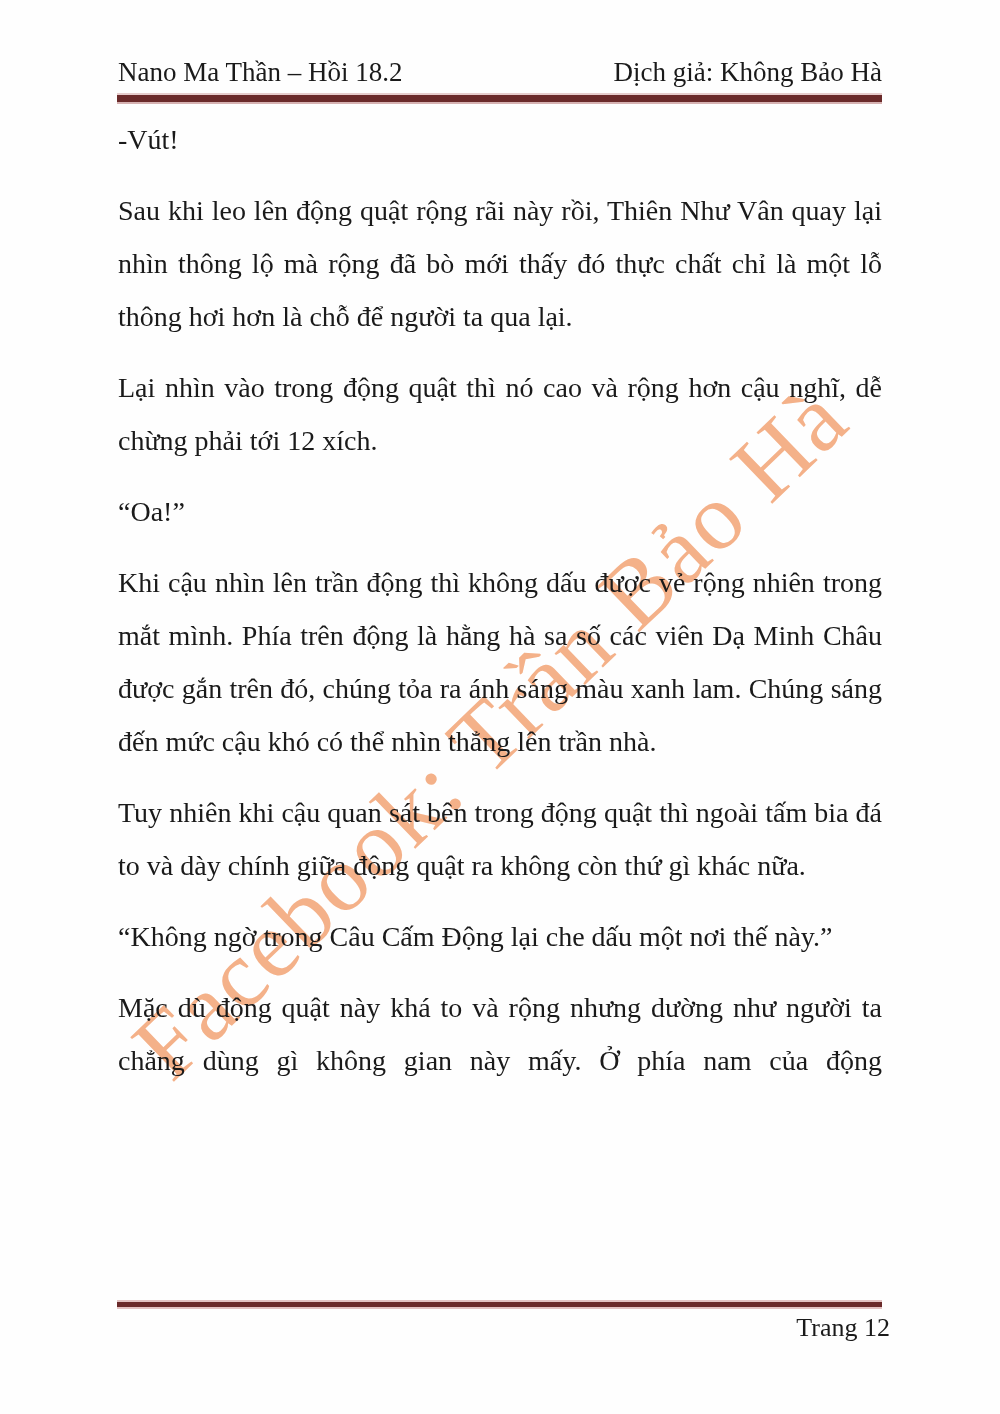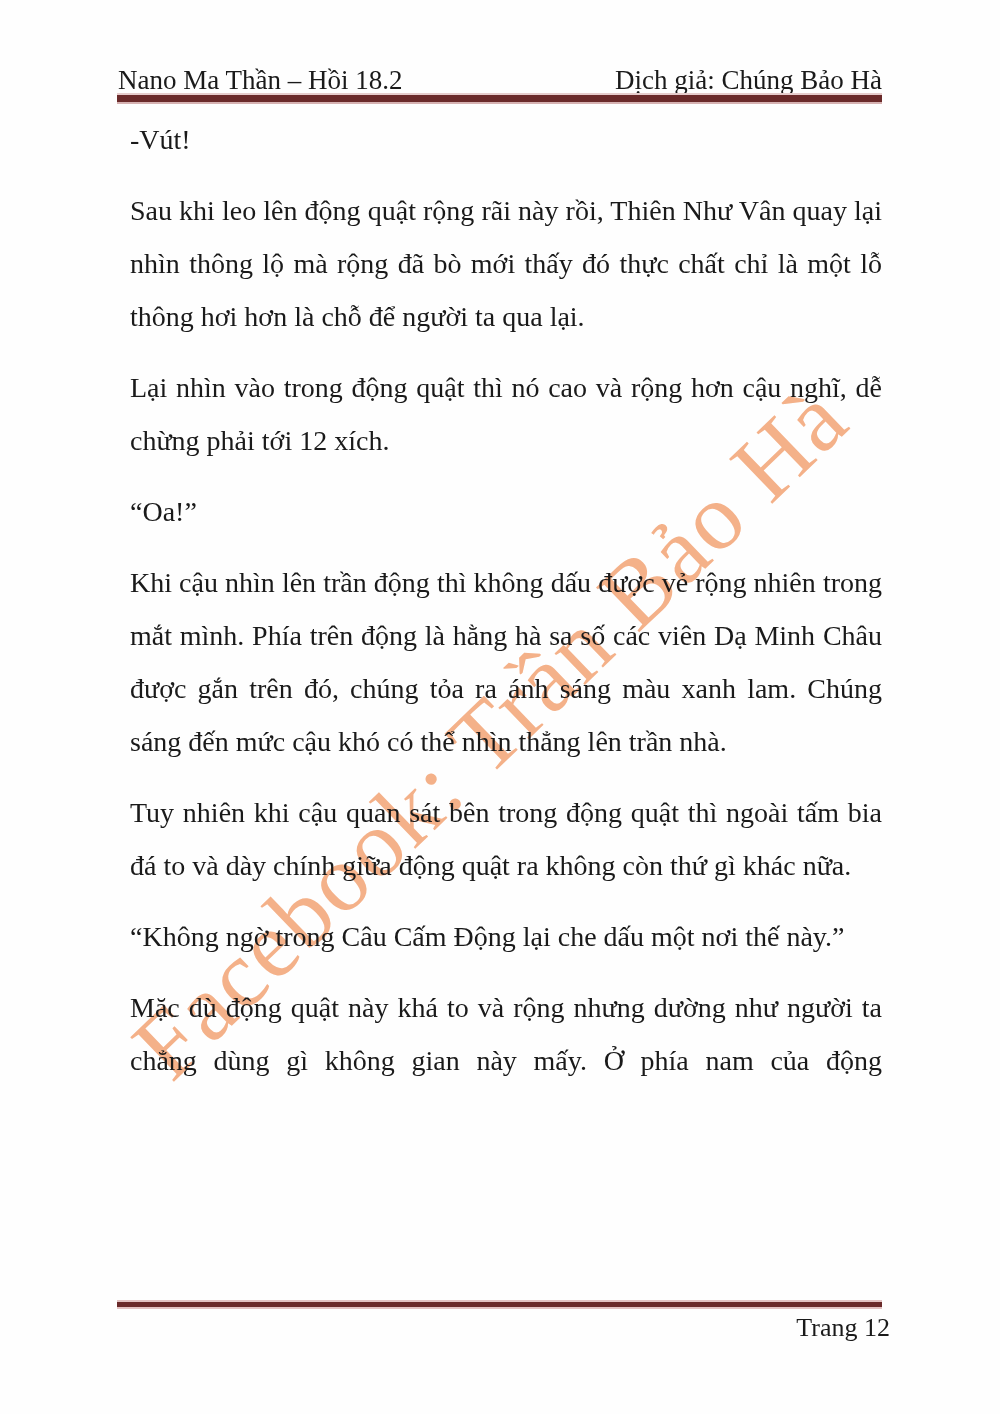--- a/index.html
+++ b/index.html
@@ -12,21 +12,21 @@
     width: 1000px;
     height: 1414px;
     background: #fefefe;
     overflow: hidden;
     font-family: "Liberation Serif", serif;
     color: #1a1a1a;
   }
   
   .header {
     position: absolute;
-    top: 64px;
+    top: 56px;
     left: 118px;
     right: 118px;
     display: flex;
     justify-content: space-between;
     align-items: baseline;
     font-size: 27px;
     line-height: 32px;
     white-space: nowrap;
     z-index: 2;
     text-align: center;
@@ -68,21 +68,21 @@
   .body-text {
     position: absolute;
     top: 113px;
     left: 118px;
     width: 764px;
     font-size: 28px;
     text-align: justify;
     z-index: 1;
   }
   .body-text p {
-    margin: 0 0 18px 12px;
+    margin: 0 0 18px 0;
     line-height: 53px;
   }
   .body-text p.continued {
     text-align-last: justify;
   }
   
   .footer {
     position: absolute;
     top: 1313px;
     left: 118px;
@@ -94,21 +94,21 @@
 </style>
 </head>
 <body>
 
 <div class="page">
 
   <div class="watermark">Facebook: Trần Bảo Hà</div>
 
   <header class="header">
     <span>Nano Ma Thần – Hồi 18.2</span>
-    <span>Dịch giả: Chúng Bảo Hà</span>
+    <span>Dịch giả: Không Bảo Hà</span>
   </header>
 
   <div class="rule header-rule"></div>
 
   <main class="body-text">
     <p>-Vút!</p>
     <p>Sau khi leo lên động quật rộng rãi này rồi, Thiên Như Vân quay lại nhìn thông lộ mà rộng đã bò mới thấy đó thực chất chỉ là một lỗ thông hơi hơn là chỗ để người ta qua lại.</p>
     <p>Lại nhìn vào trong động quật thì nó cao và rộng hơn cậu nghĩ, dễ chừng phải tới 12 xích.</p>
     <p>“Oa!”</p>
     <p>Khi cậu nhìn lên trần động thì không dấu được vẻ rộng nhiên trong mắt mình. Phía trên động là hằng hà sa số các viên Dạ Minh Châu được gắn trên đó, chúng tỏa ra ánh sáng màu xanh lam. Chúng sáng đến mức cậu khó có thể nhìn thẳng lên trần nhà.</p>

